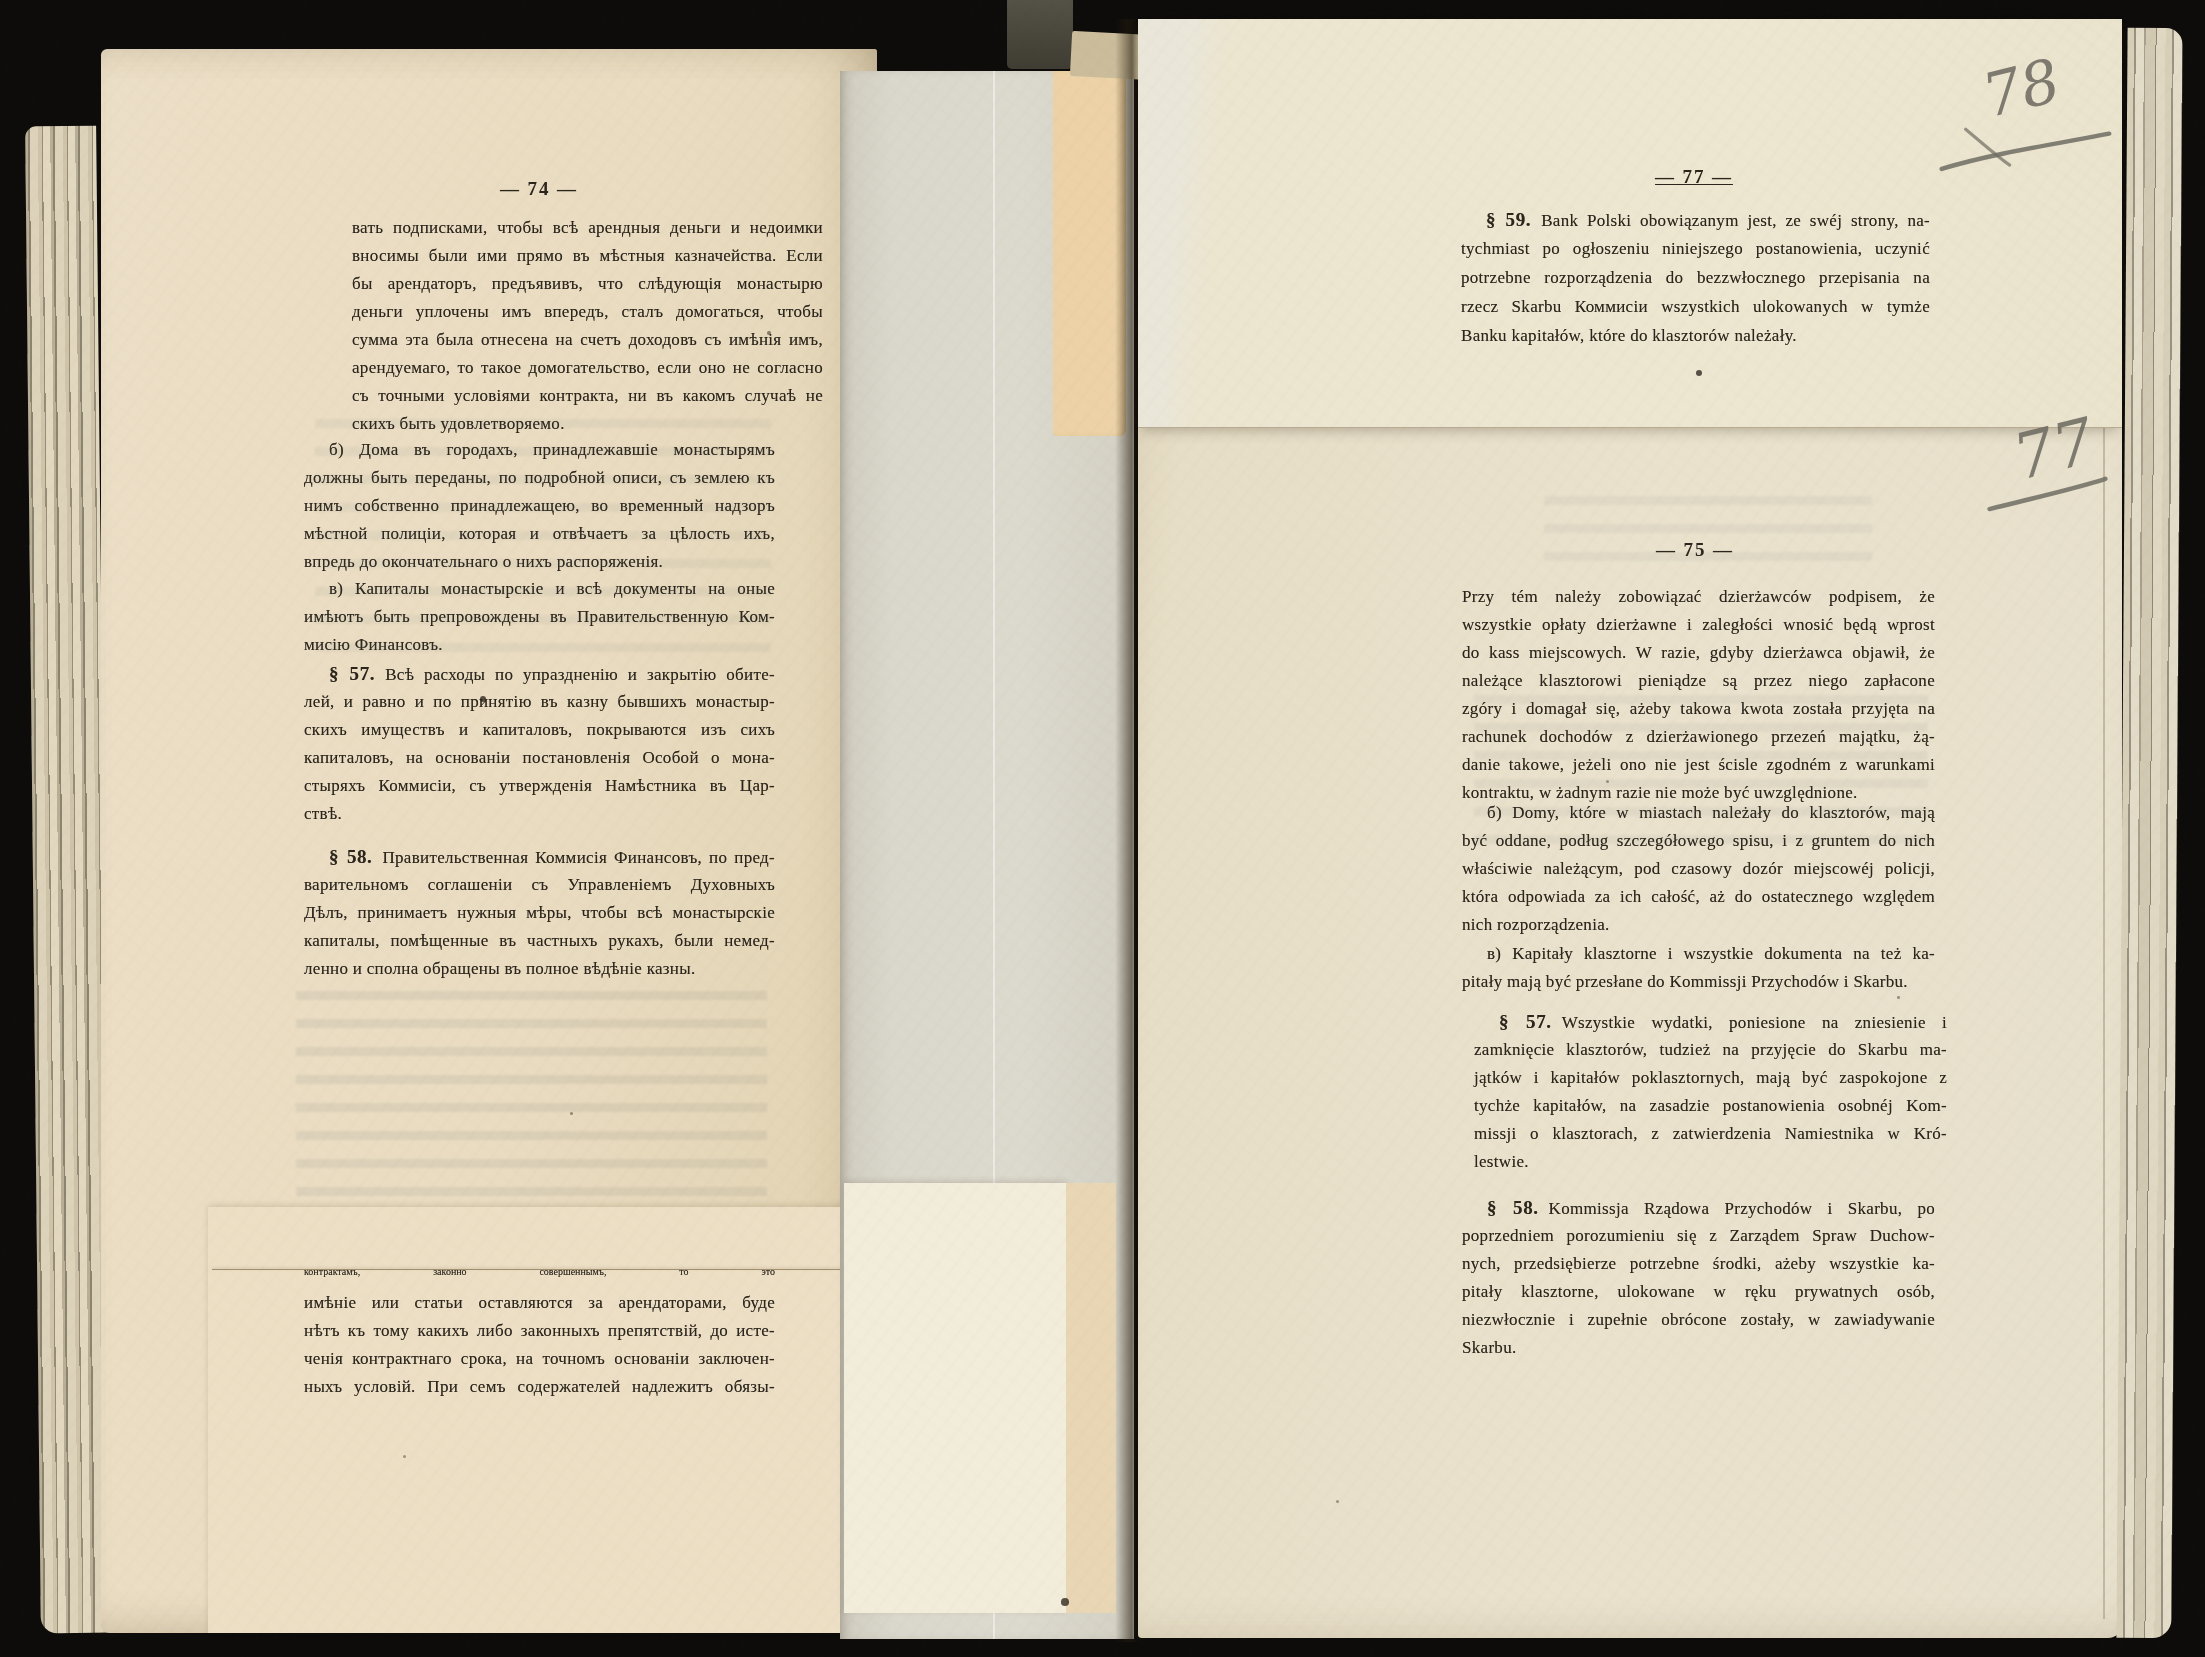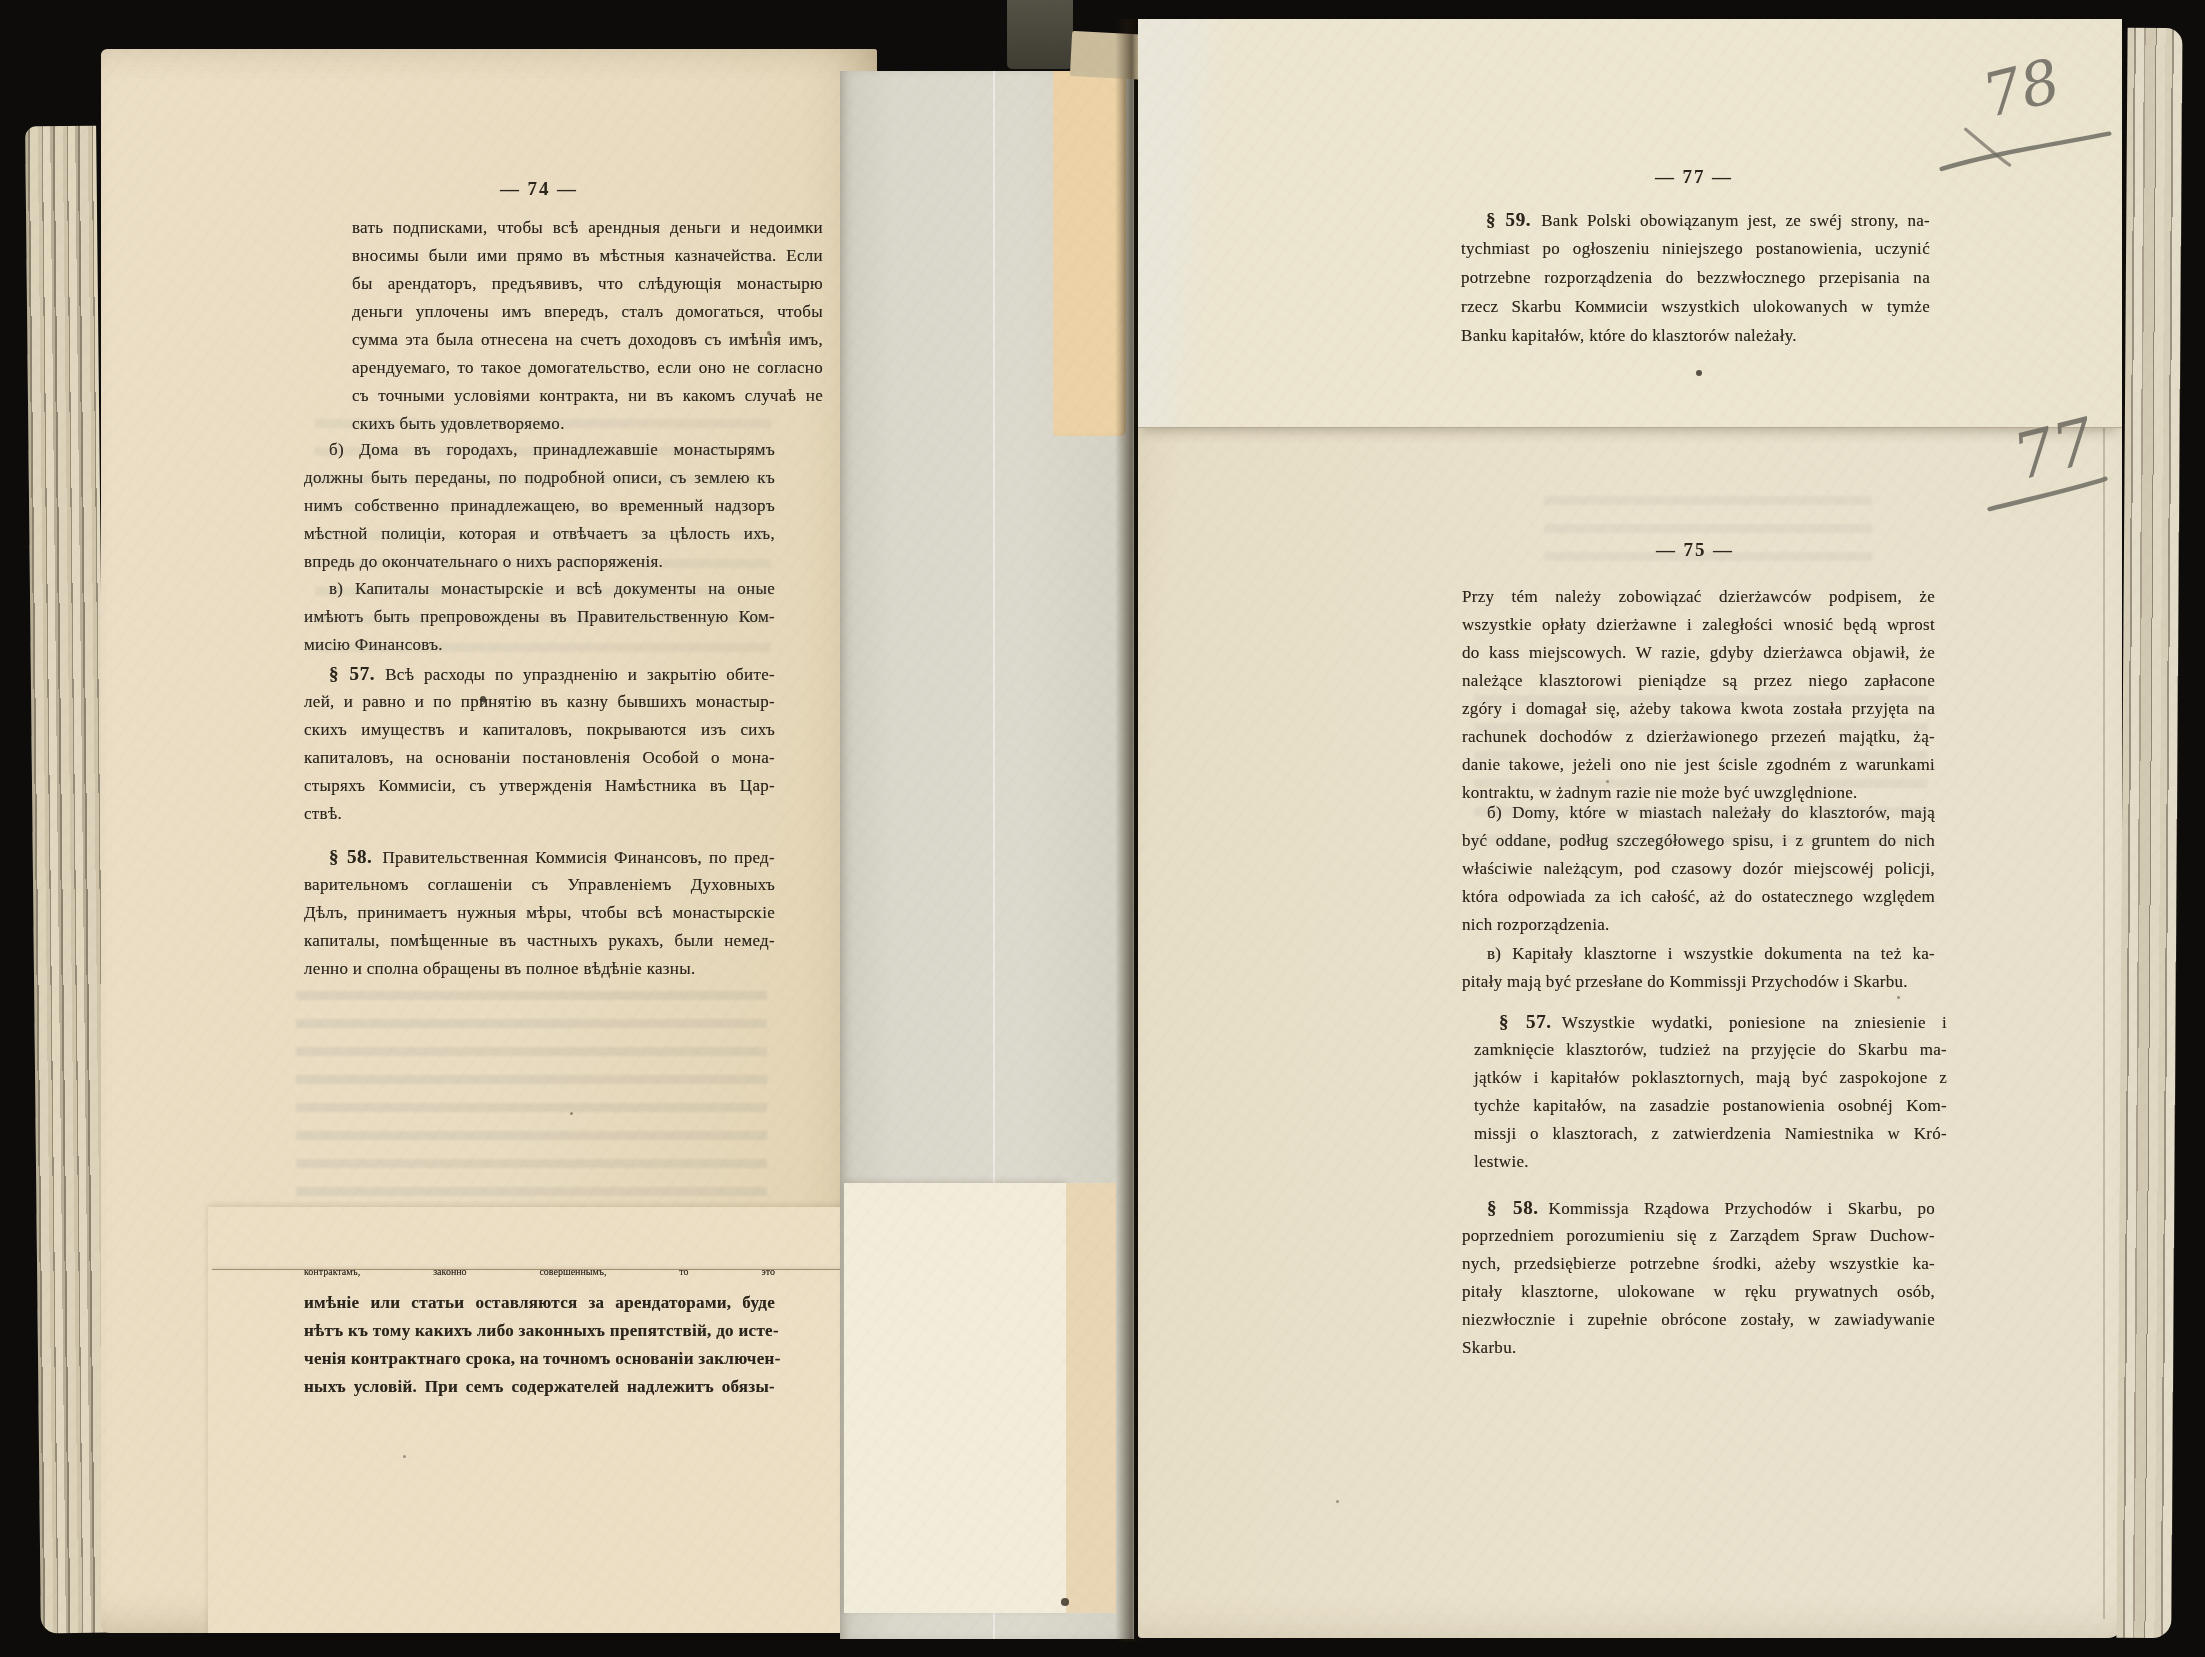--- a/index.html
+++ b/index.html
@@ -115,21 +115,21 @@
   <div class="bleed soft" style="left:315px;top:411px;width:456px;height:252px;"></div>
   <div class="bleed" style="left:296px;top:983px;width:471px;height:214px;"></div>
   <div class="bleed soft" style="left:306px;top:1413px;width:441px;height:50px;"></div>
 
   <div class="abs" style="left:208px;top:1207px;width:669px;height:426px;background:#ecdfc5;
        box-shadow:0 -1.9px 5.7px rgba(60,40,10,.14);"></div>
   <div class="abs slipline"></div>
   <div class="clipwrap">
     <div class="tl">контрактамъ, законно совершеннымъ, то это</div>
   </div>
-  <div class="para" style="left:304px;top:1289px;width:471px;font-weight:bold;">
+  <div class="para" style="left:304px;top:1289px;width:471px;">
       <div class="tl">имѣніе или статьи оставляются за арендаторами, буде</div>
       <div class="tl">нѣтъ къ тому какихъ либо законныхъ препятствій, до исте-</div>
       <div class="tl">ченія контрактнаго срока, на точномъ основаніи заключен-</div>
       <div class="tl">ныхъ условій. При семъ содержателей надлежитъ обязы-</div>
     </div>
 
   <div class="abs interleaf"></div>
   <div class="abs interleaf-crease"></div>
   <div class="abs tan-strip"></div>
   <div class="abs slip-bottom"></div>
@@ -177,21 +177,21 @@
       <div class="tl">nych, przedsiębierze potrzebne środki, ażeby wszystkie ka-</div>
       <div class="tl">pitały klasztorne, ulokowane w ręku prywatnych osób,</div>
       <div class="tl">niezwłocznie i zupełnie obrócone zostały, w zawiadywanie</div>
       <div class="tl fin">Skarbu.</div>
     </div>
 
   <div class="bleed soft" style="left:1474px;top:687px;width:454px;height:164px;"></div>
   <div class="bleed soft" style="left:1544px;top:488px;width:328px;height:82px;"></div>
 
   <div class="abs leaf77"></div>
-  <div class="phead" style="left:1442px;top:166px;width:504px;">— 77 —</div>
+  <div class="phead" style="left:1442px;top:166px;width:504px;text-decoration:underline;">— 77 —</div>
   <div class="para leaf-par" style="left:1461px;top:205px;width:469px;">
       <div class="tl ind"><span class="lead">§ 59.</span>Bank Polski obowiązanym jest, ze swéj strony, na-</div>
       <div class="tl">tychmiast po ogłoszeniu niniejszego postanowienia, uczynić</div>
       <div class="tl">potrzebne rozporządzenia do bezzwłocznego przepisania na</div>
       <div class="tl">rzecz Skarbu Коммисіи wszystkich ulokowanych w tymże</div>
       <div class="tl fin">Banku kapitałów, które do klasztorów należały.</div>
     </div>
 
   <div class="abs edges-right"></div>
 

